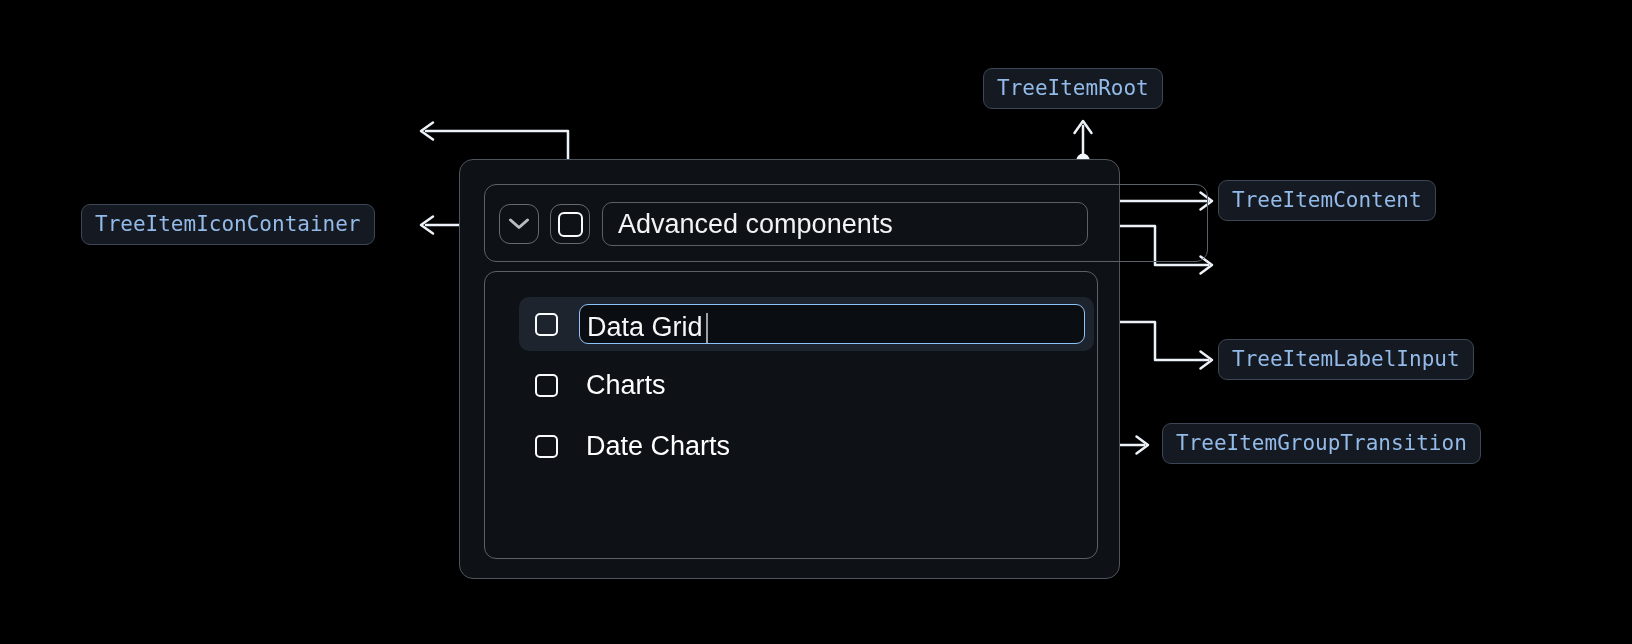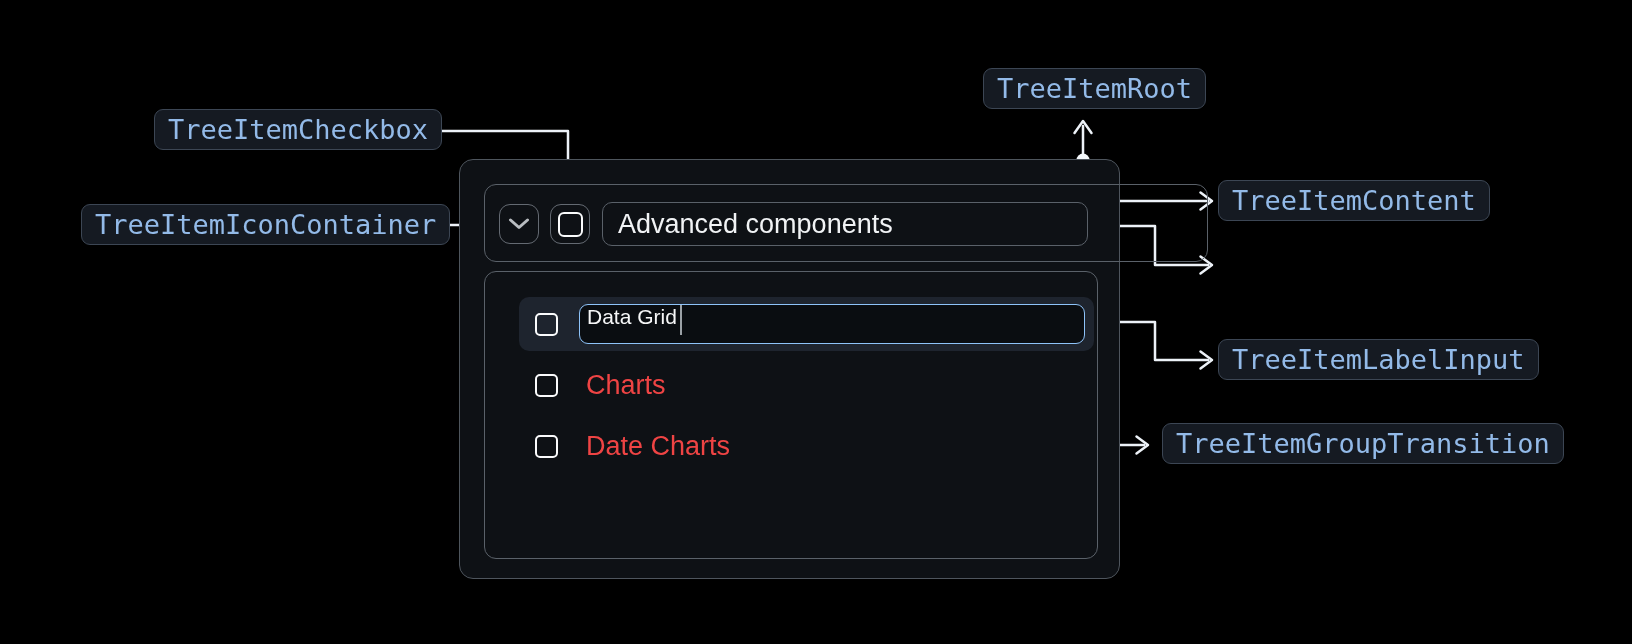--- a/index.html
+++ b/index.html
@@ -4,21 +4,21 @@
 <style>
   html,body{margin:0;padding:0;background:#000;}
   .stage{
     position:relative;width:1632px;height:644px;background:#000;overflow:hidden;
     font-family:"Liberation Sans","DejaVu Sans",sans-serif;
   }
   
   .tag{
     position:absolute;height:39px;line-height:39px;padding:0 13px;
     background:#151a22;border:1.5px solid #3c4654;border-radius:9px;
-    color:#93bae8;font-family:"DejaVu Sans Mono",monospace;font-size:27px;
+    color:#93bae8;font-family:"DejaVu Sans Mono",monospace;font-size:21px;
     white-space:nowrap;
   }
   
   .connectors{position:absolute;left:0;top:0;pointer-events:none;}
   
   .panel{
     position:absolute;left:459px;top:159px;width:661px;height:420px;
     background:#0e1115;border:1.5px solid #4e555d;border-radius:14px;
     box-sizing:border-box;
   }
@@ -45,27 +45,27 @@
   }
   .group-box{
     position:absolute;left:24px;top:111px;width:614px;height:288px;
     border:1.5px solid #5a6169;border-radius:12px;box-sizing:border-box;
   }
   .row{
     position:absolute;left:34px;width:575px;height:54px;
     display:flex;align-items:center;box-sizing:border-box;
   }
   .row .cb.small{margin-left:16px;flex:0 0 auto;}
-  .row .item-text{margin-left:28px;color:#ef4444;font-size:27px;}
+  .row .item-text{margin-left:28px;color:#ffffff;font-size:27px;}
   .row.editing{background:#1e242e;border-radius:10px;}
   .edit-input{
     position:absolute;left:60px;top:7px;width:506px;height:40px;box-sizing:border-box;
     background:#0a0d11;border:1.5px solid #8ec3f9;border-radius:9px;
-    display:flex;align-items:flex-start;padding-left:7px;
-    color:#f6f7f8;font-size:21px;
+    display:flex;align-items:flex-end;padding-left:7px;
+    color:#f6f7f8;font-size:27px;
   }
   .caret{
     display:inline-block;width:2.5px;height:30px;background:#9ba1a6;margin-left:3px;
   }
 </style>
 </head>
 <body>
 
 <div class="stage">
 
@@ -111,21 +111,20 @@
       <circle cx="568" cy="204" r="6.5"></circle>
       <circle cx="497" cy="225" r="6.5"></circle>
       <circle cx="1083" cy="160" r="6.5"></circle>
       <circle cx="1096" cy="200" r="6.5"></circle>
       <circle cx="1085" cy="226" r="6.5"></circle>
       <circle cx="1083" cy="322" r="6.5"></circle>
       <circle cx="1096" cy="445" r="6.5"></circle>
     </g>
   </svg>
 
-  <div class="tag" style="left:154px;top:109px">TreeItemCheckbox</div>
   <div class="tag" style="left:81px;top:204px">TreeItemIconContainer</div>
   <div class="tag" style="left:983px;top:68px">TreeItemRoot</div>
   <div class="tag" style="left:1218px;top:180px">TreeItemContent</div>
   <div class="tag" style="left:1218px;top:339px">TreeItemLabelInput</div>
   <div class="tag" style="left:1162px;top:423px">TreeItemGroupTransition</div>
 
   <div class="panel">
 
     <div class="content-box">
       <div class="icon-box" style="left:14px">

